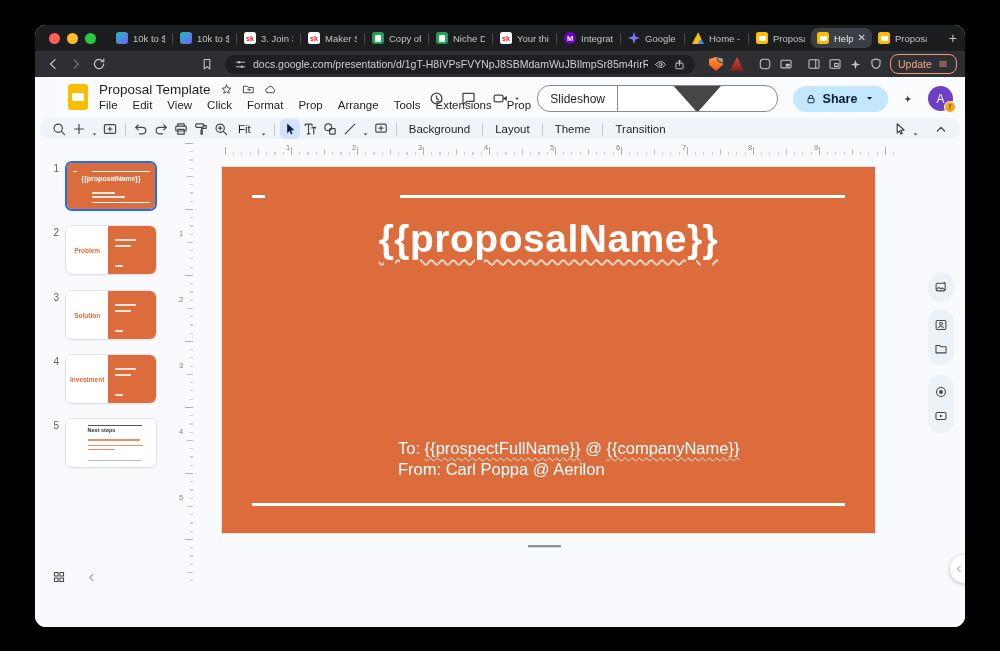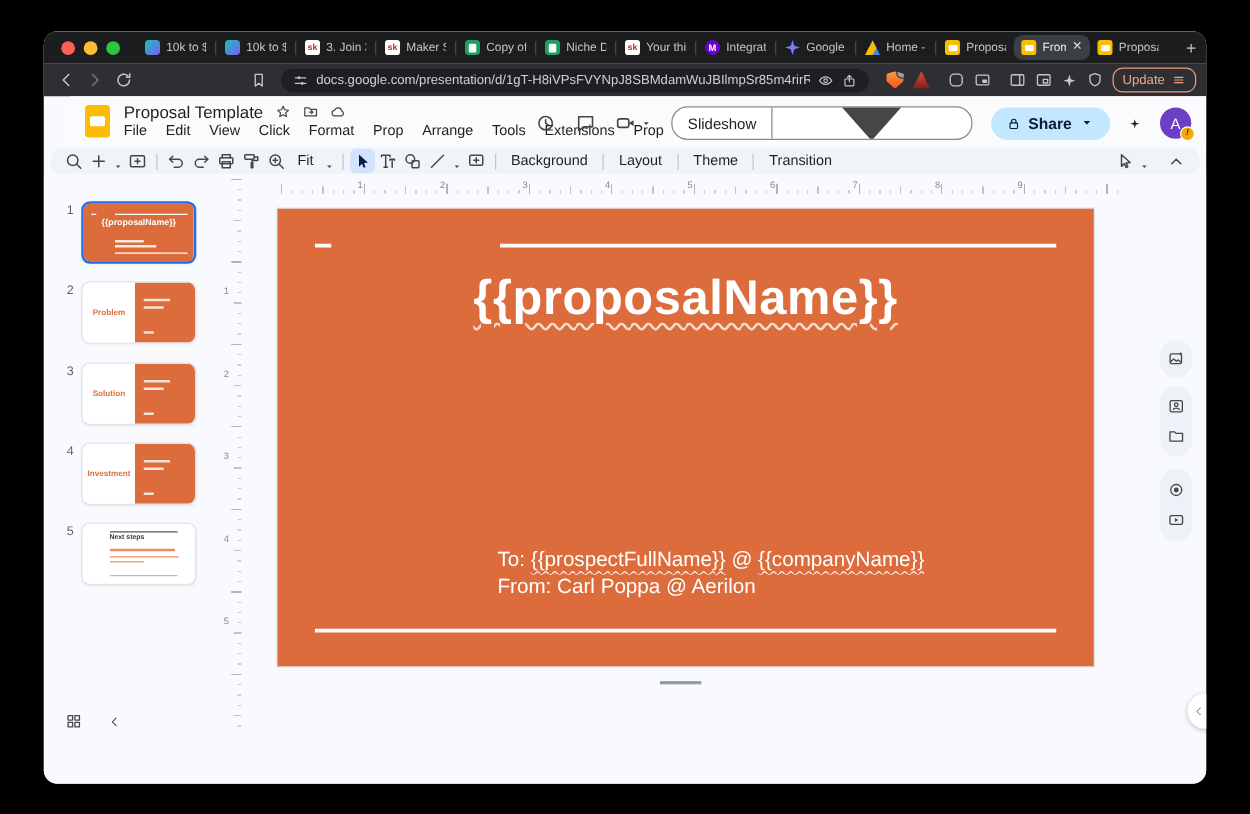--- a/index.html
+++ b/index.html
@@ -216,21 +216,21 @@
           <div class="tab">
             <span class="fav fav-slides">
               <i></i>
             </span>
             <span class="tlabel">Proposal</span>
           </div>
           <div class="tab active">
             <span class="fav fav-slides">
               <i></i>
             </span>
-            <span class="tlabel">From</span>
+            <span class="tlabel">Help</span>
             <span class="tclose">✕</span>
           </div>
           <div class="tab">
             <span class="fav fav-slides">
               <i></i>
             </span>
             <span class="tlabel">Proposal</span>
           </div>
         </div>
       <span class="newtab">+</span>

